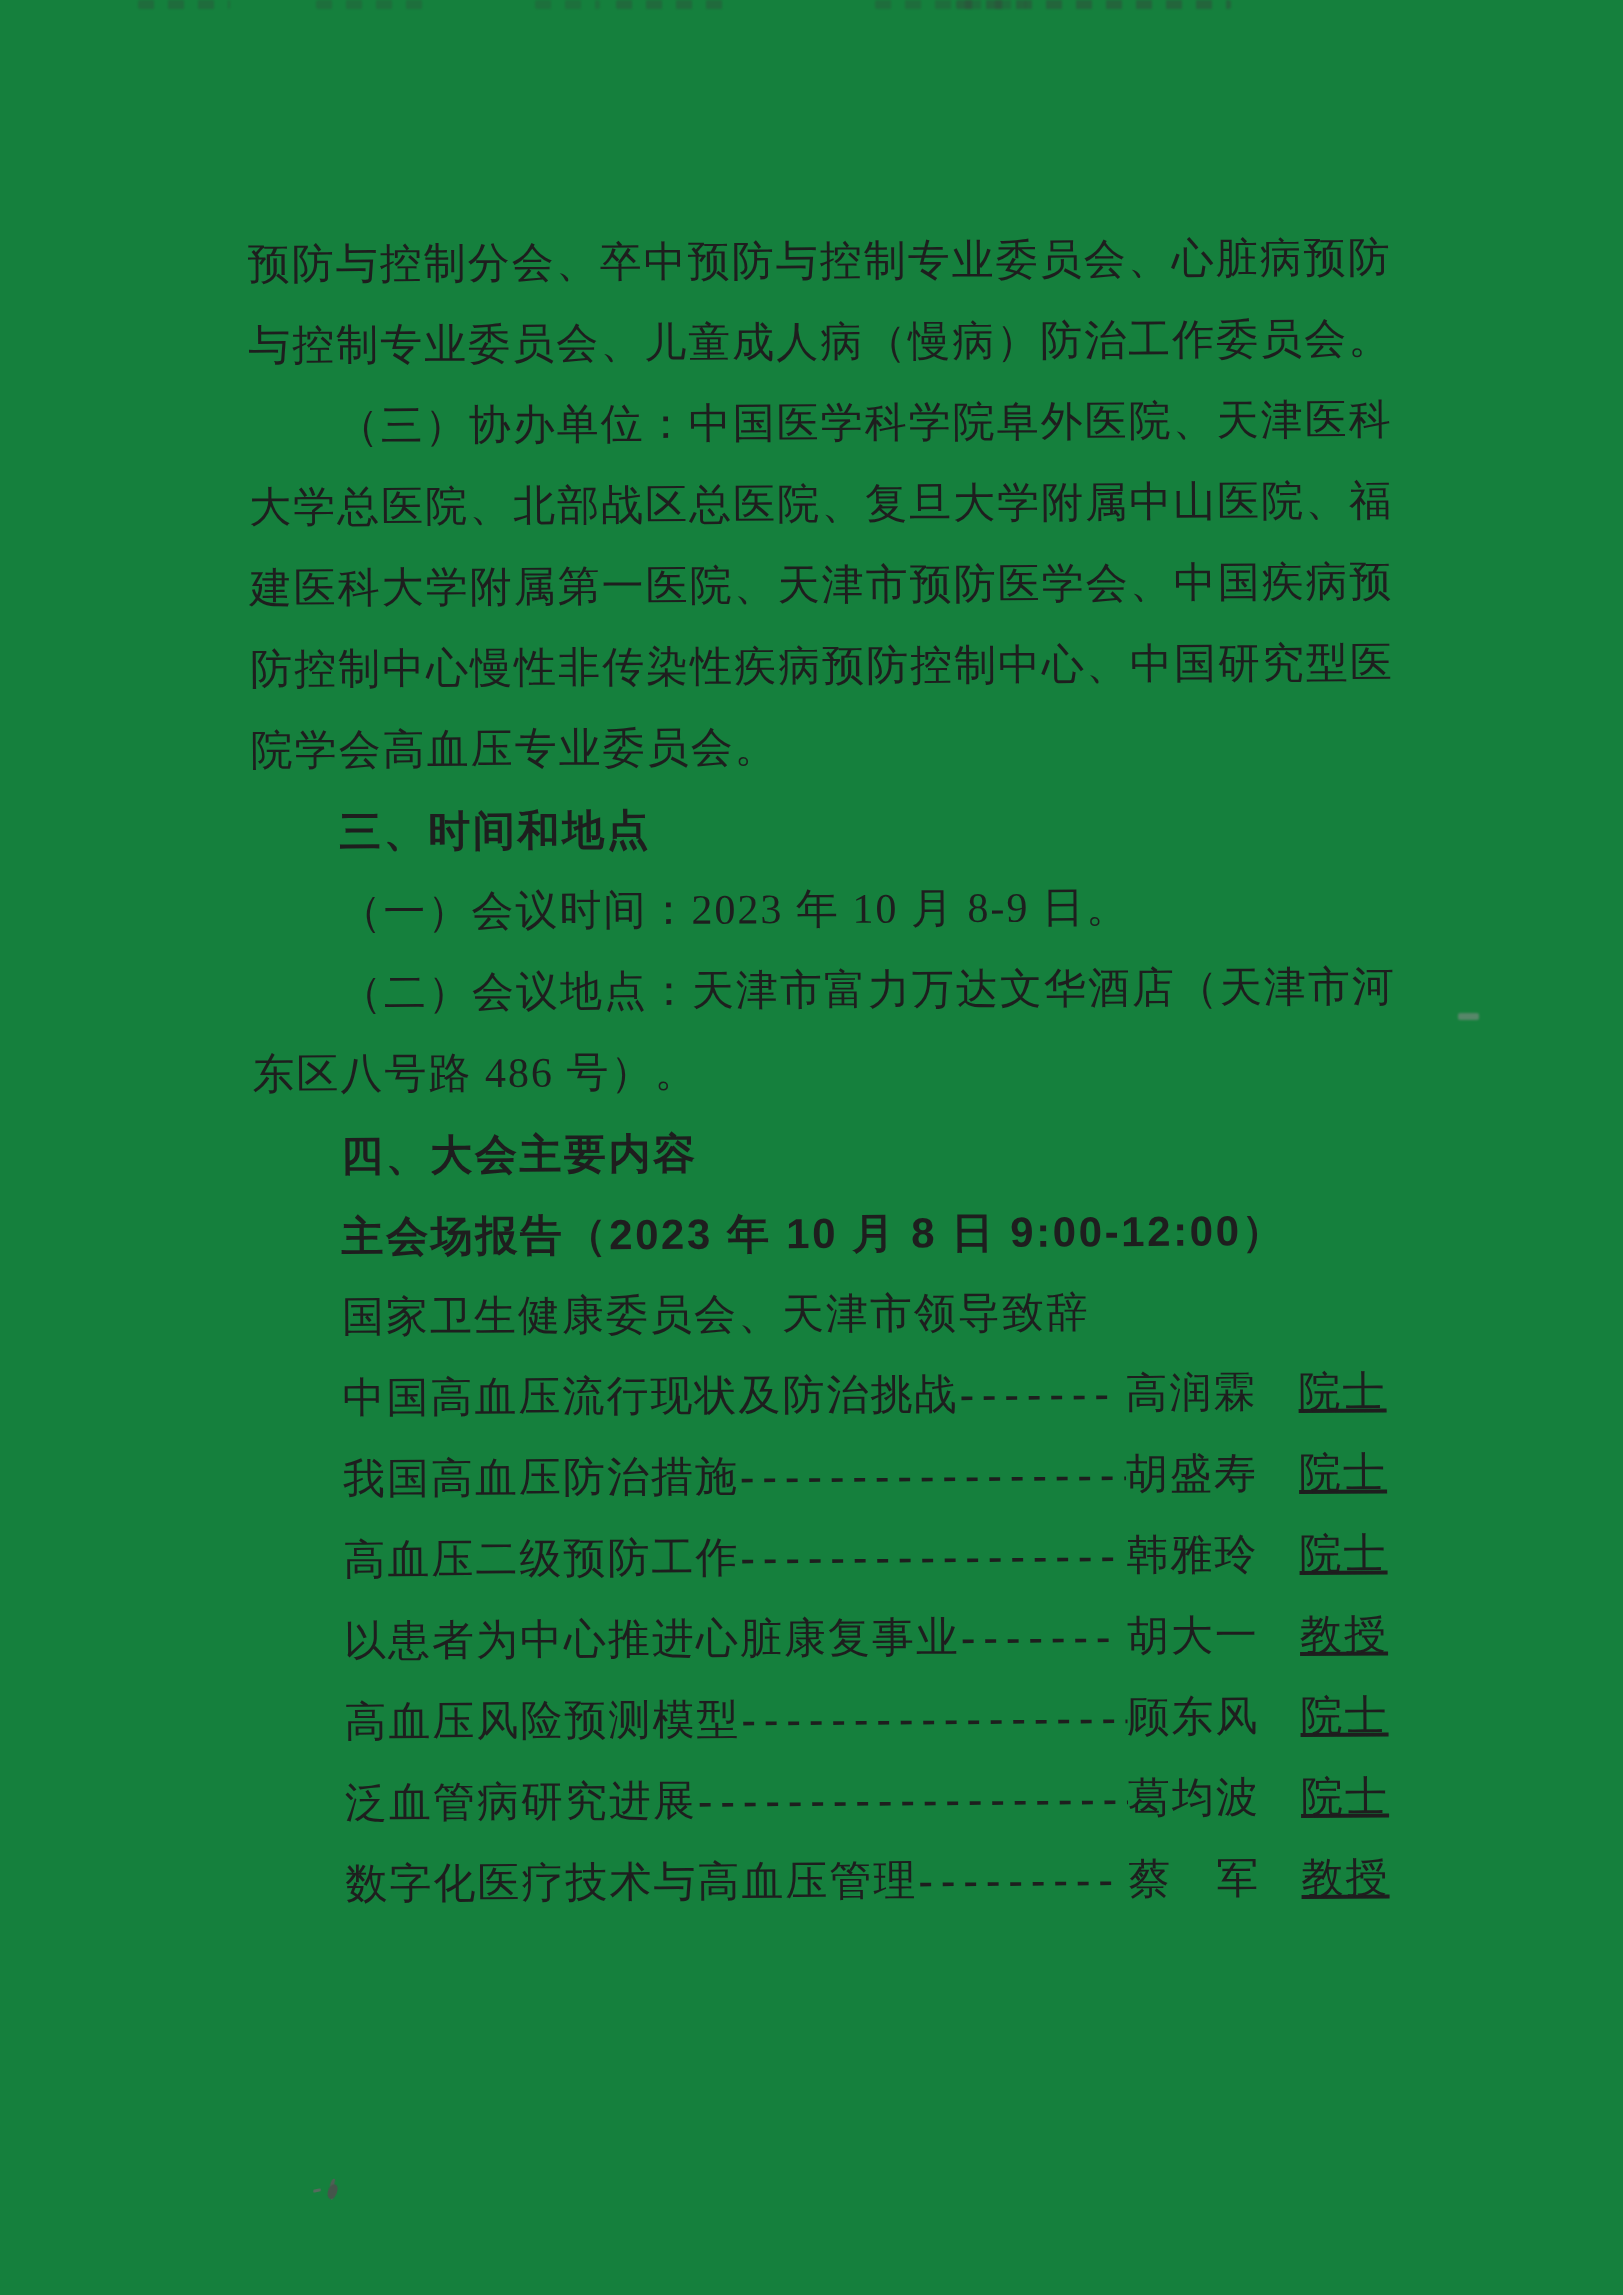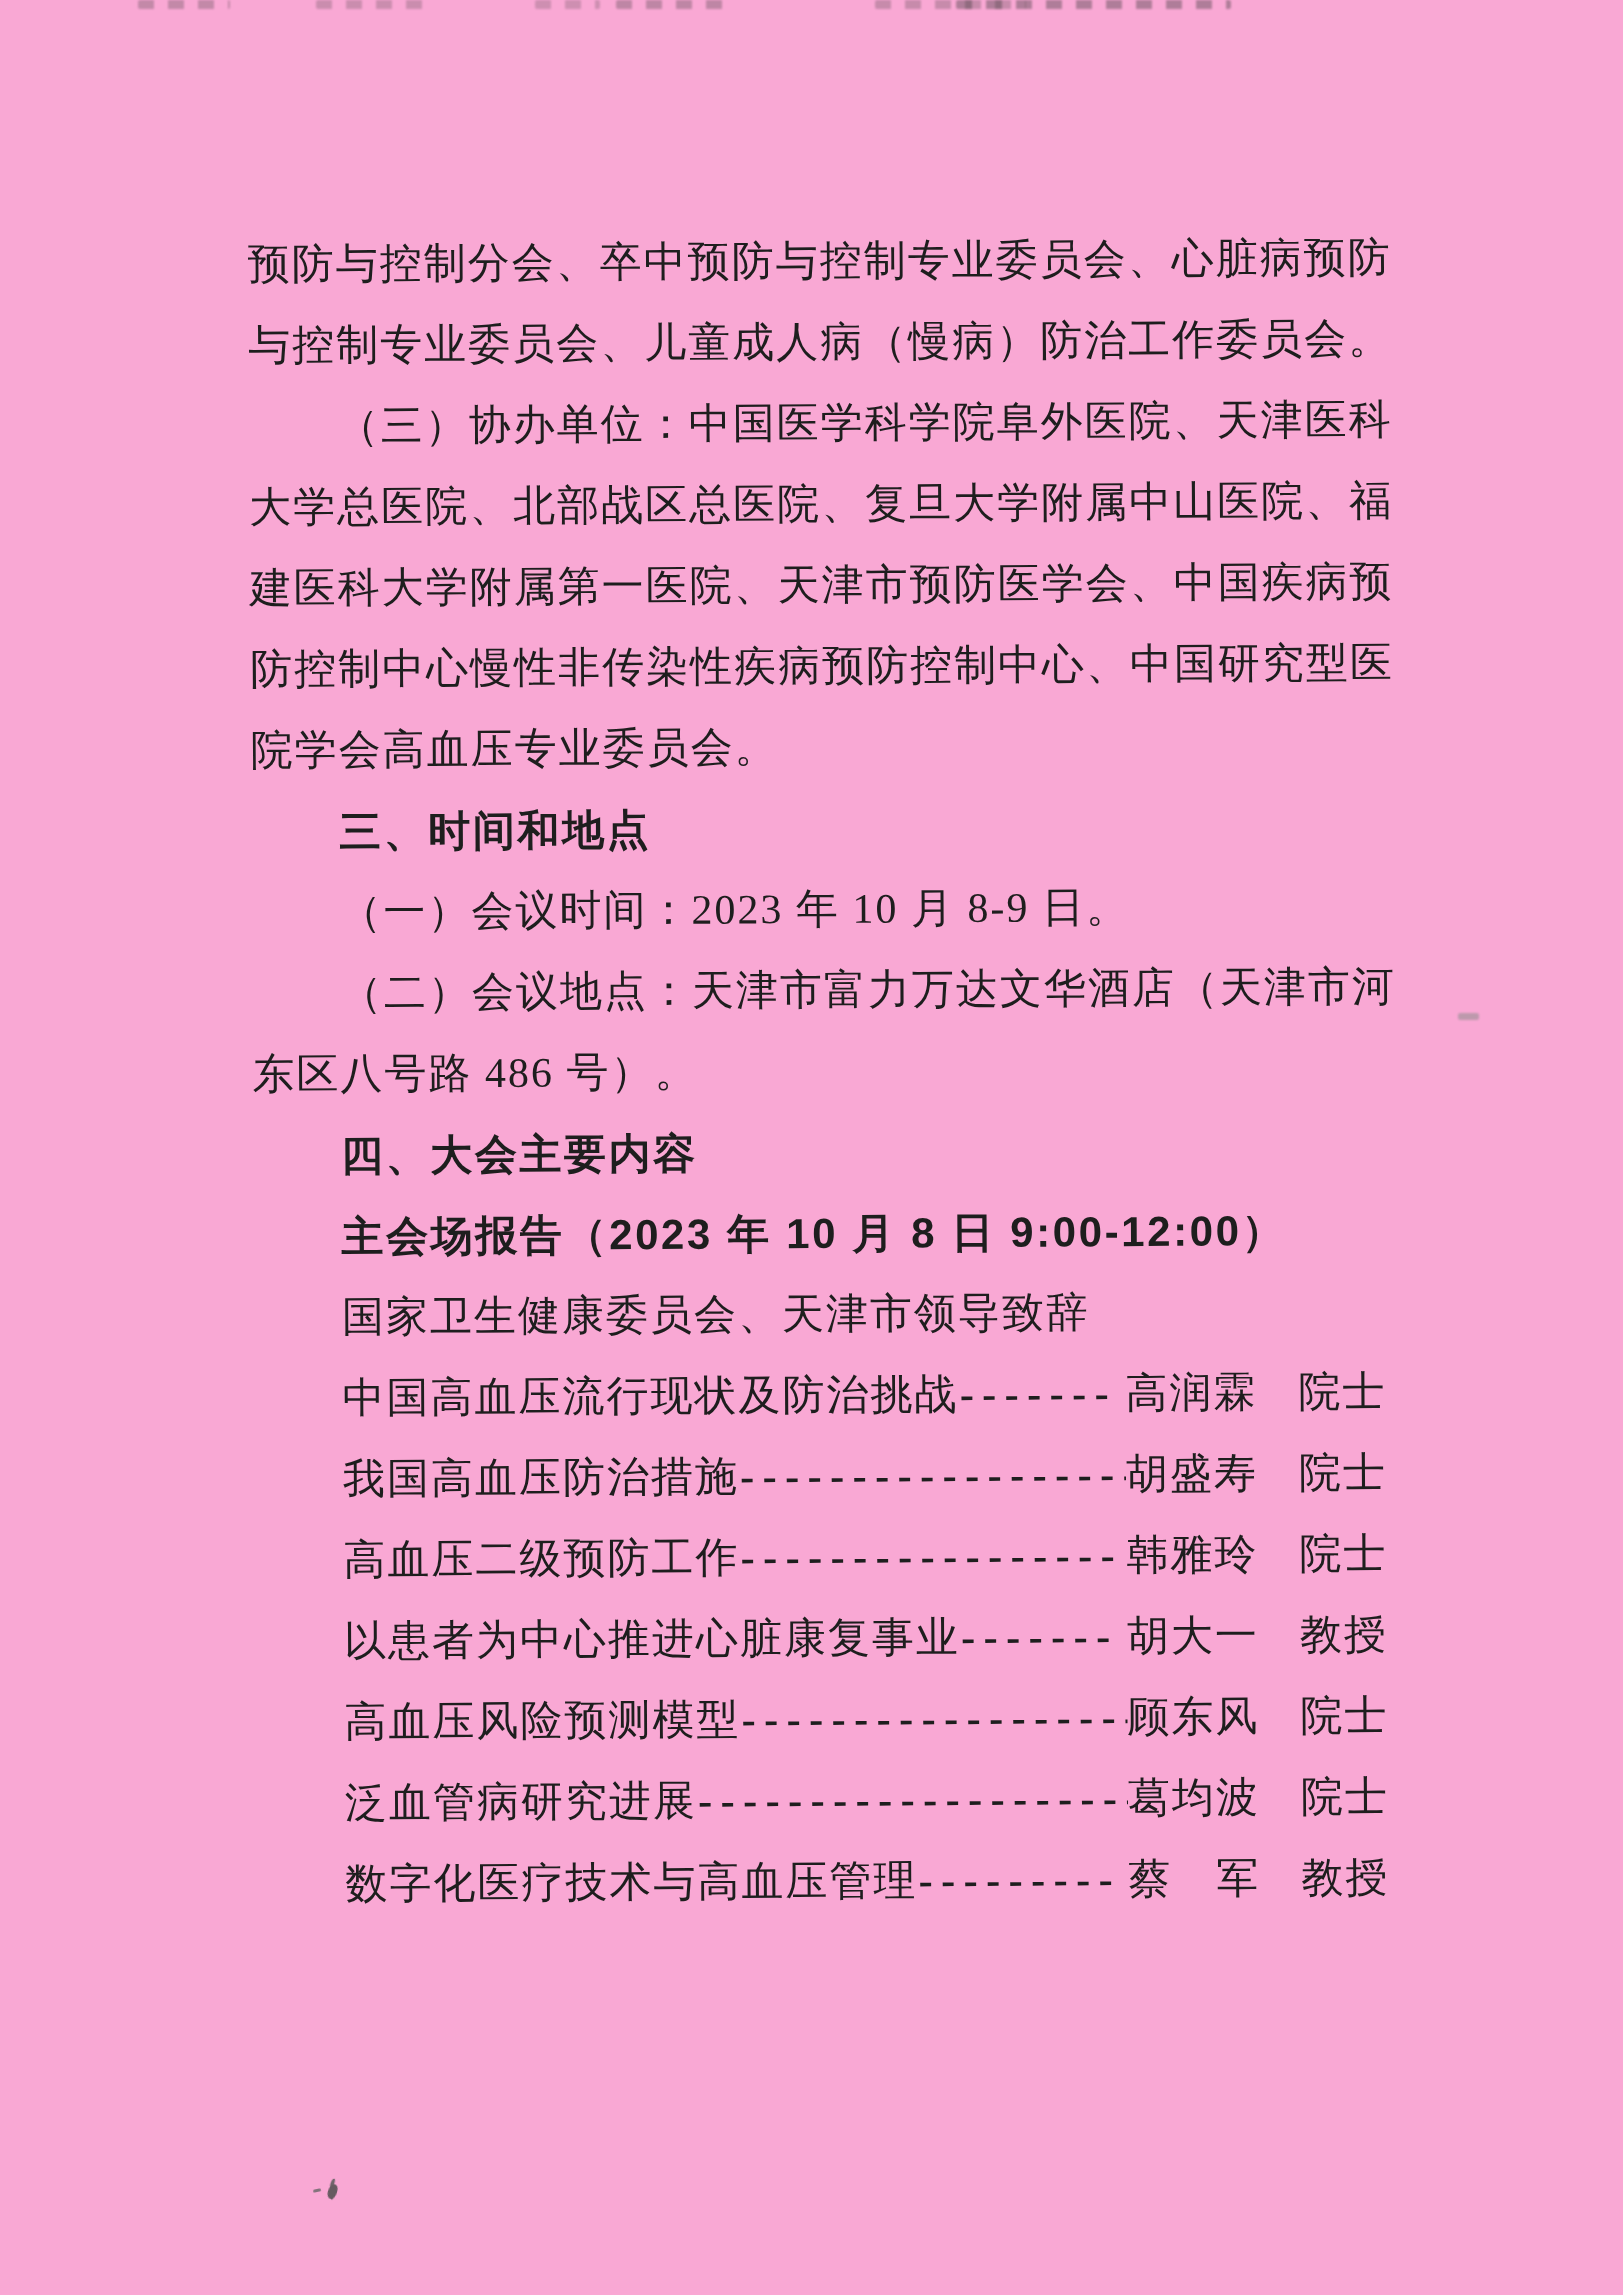--- a/index.html
+++ b/index.html
@@ -1,21 +1,21 @@
 <!DOCTYPE html>
 <html style="font-size:10.5px"><head>
 <meta charset="utf-8">
 <style>
   html, body { margin: 0; padding: 0; background: #ffffff; }
 
   .page {
     position: relative;
     width: 1623px;
     height: 2295px;
-    background: #f9a8d4;
+    background: #15803d;
     overflow: hidden;
     font-family: "Liberation Serif", serif;
     color: #1e1e1e;
   }
 
   
   .doc {
     position: absolute;
     left: 252px;
     top: 221px;
@@ -44,21 +44,21 @@
   .report .topic  { flex: 0 0 auto; white-space: pre; }
   .report .leader {
     flex: 1 1 auto;
     overflow: hidden;
     white-space: pre;
     letter-spacing: 8.5px;
     padding-left: 1.3px;
     font-weight: 600;
   }
   .report .name { flex: 0 0 132px; white-space: pre; }
-  .report .rank { flex: 0 0 96px; margin-left: 41px; white-space: pre; }
+  .report .rank { flex: 0 0 96px; margin-left: 41px; white-space: pre; text-decoration: underline; }
 
   
   .noise {
     position: absolute;
     border-radius: 2px;
     pointer-events: none;
   }
   .noise.frag {
     top: 0;
     height: 8.5px;

